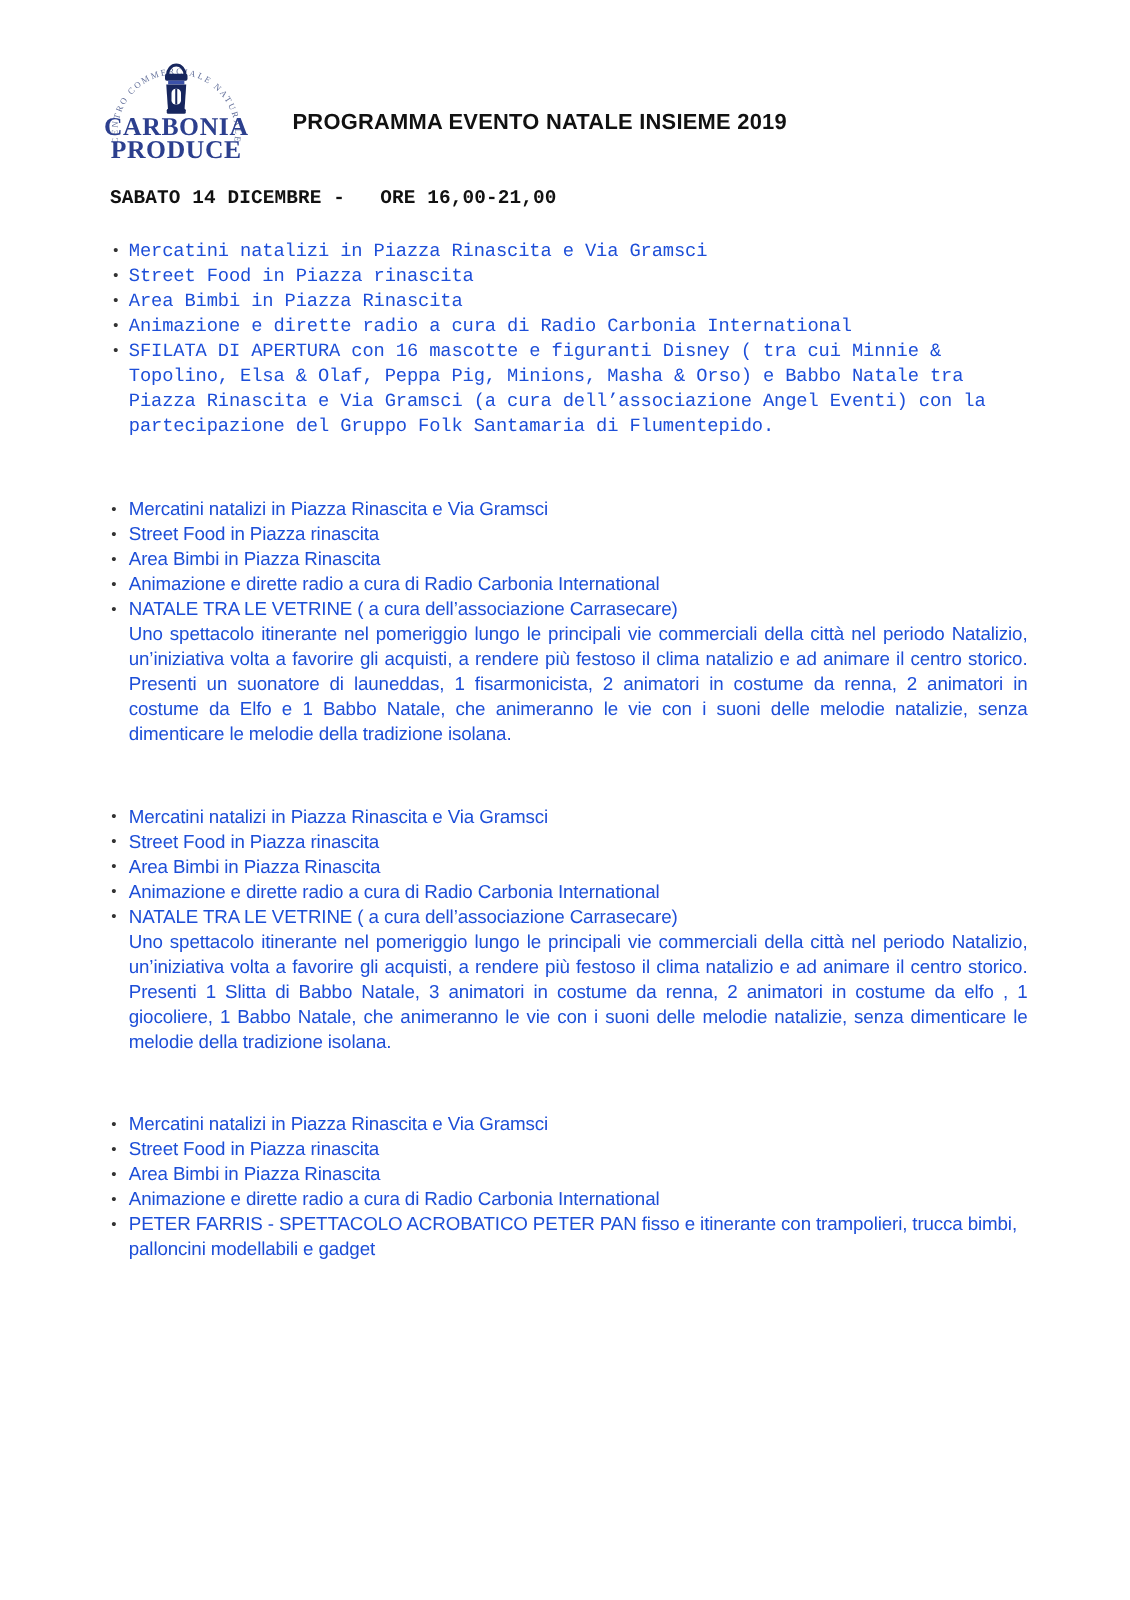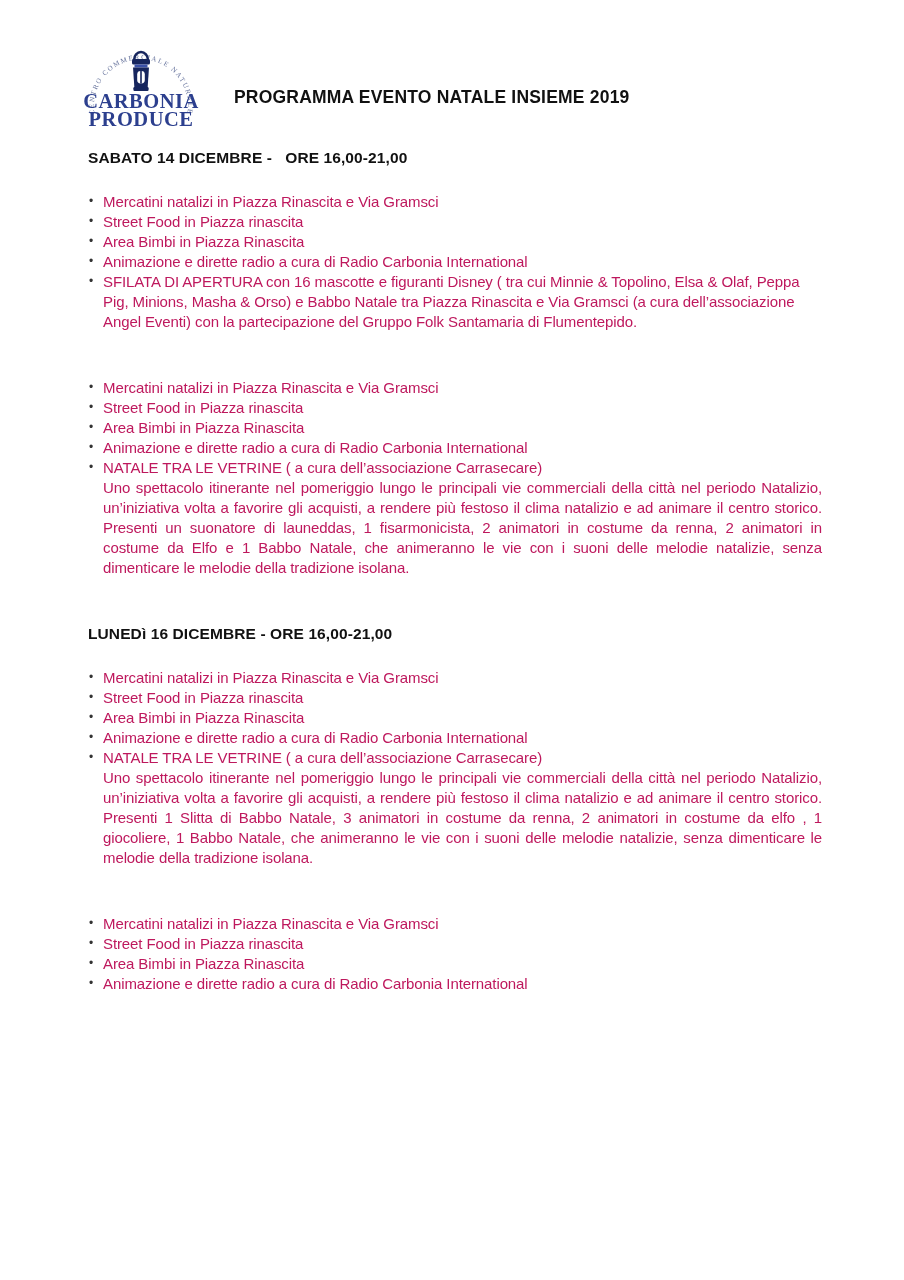--- a/index.html
+++ b/index.html
@@ -24,42 +24,42 @@
     font-weight: bold;
     letter-spacing: 0.2px;
     margin-left: 26px;
     margin-top: 18px;
     color: #111;
   }
   .content {
     padding: 0 82px 0 88px;
   }
   .section { margin-top: 46px; }
-  .section.first { margin-top: 16px; }
+  .section.first { margin-top: 16px; font-family: Liberation Mono, monospace; }
   .section-heading {
     font-size: 15.5px;
     font-weight: bold;
     color: #111;
     margin: 0;
     white-space: pre-wrap;
     letter-spacing: 0.1px;
     line-height: 20px;
   }
   ul.bullets {
     list-style: none;
     margin: 24px 0 0 0;
     padding: 0;
   }
   ul.bullets li {
     position: relative;
     padding-left: 15px;
     font-size: 15px;
     line-height: 20px;
     letter-spacing: -0.1px;
-    color: #be185d;
+    color: #1d4ed8;
   }
   ul.bullets li::before {
     content: "\2022";
     position: absolute;
     left: 1px;
     top: -1px;
     font-size: 12px;
     line-height: 20px;
     color: #333;
   }
@@ -120,36 +120,36 @@
         <li><span>Area Bimbi in Piazza Rinascita</span></li>
         <li><span>Animazione e dirette radio a cura di Radio Carbonia International</span></li>
         <li>
           <span>NATALE TRA LE VETRINE ( a cura dell’associazione Carrasecare)</span>
           <div class="bullet-paragraph">Uno spettacolo itinerante nel pomeriggio lungo le principali vie commerciali della città nel periodo Natalizio, un’iniziativa volta a favorire gli acquisti, a rendere più festoso il clima natalizio e ad animare il centro storico. Presenti un suonatore di launeddas, 1 fisarmonicista, 2 animatori in costume da renna, 2 animatori in costume da Elfo e 1 Babbo Natale, che animeranno le vie con i suoni delle melodie natalizie, senza dimenticare le melodie della tradizione isolana.</div>
         </li>
       </ul>
     </div>
 
     <div class="section">
-      <h2 class="section-heading">LUNEDì 16 DICEMBRE - ORE 16,00-21,00</h2>
       <ul class="bullets">
         <li><span>Mercatini natalizi in Piazza Rinascita e Via Gramsci</span></li>
         <li><span>Street Food in Piazza rinascita</span></li>
         <li><span>Area Bimbi in Piazza Rinascita</span></li>
         <li><span>Animazione e dirette radio a cura di Radio Carbonia International</span></li>
         <li>
           <span>NATALE TRA LE VETRINE ( a cura dell’associazione Carrasecare)</span>
           <div class="bullet-paragraph">Uno spettacolo itinerante nel pomeriggio lungo le principali vie commerciali della città nel periodo Natalizio, un’iniziativa volta a favorire gli acquisti, a rendere più festoso il clima natalizio e ad animare il centro storico. Presenti 1 Slitta di Babbo Natale, 3 animatori in costume da renna, 2 animatori in costume da elfo , 1 giocoliere, 1 Babbo Natale,  che animeranno le vie con i suoni delle melodie natalizie, senza dimenticare le melodie della tradizione isolana.</div>
         </li>
       </ul>
     </div>
 
     <div class="section">
       <ul class="bullets">
         <li><span>Mercatini natalizi in Piazza Rinascita e Via Gramsci</span></li>
         <li><span>Street Food in Piazza rinascita</span></li>
         <li><span>Area Bimbi in Piazza Rinascita</span></li>
         <li><span>Animazione e dirette radio a cura di Radio Carbonia International</span></li>
+        <li><span>PETER FARRIS - SPETTACOLO ACROBATICO PETER PAN fisso e itinerante con trampolieri, trucca bimbi, palloncini modellabili e gadget</span></li>
       </ul>
     </div>
 
   </div>
 </div>
 
 </body></html>

